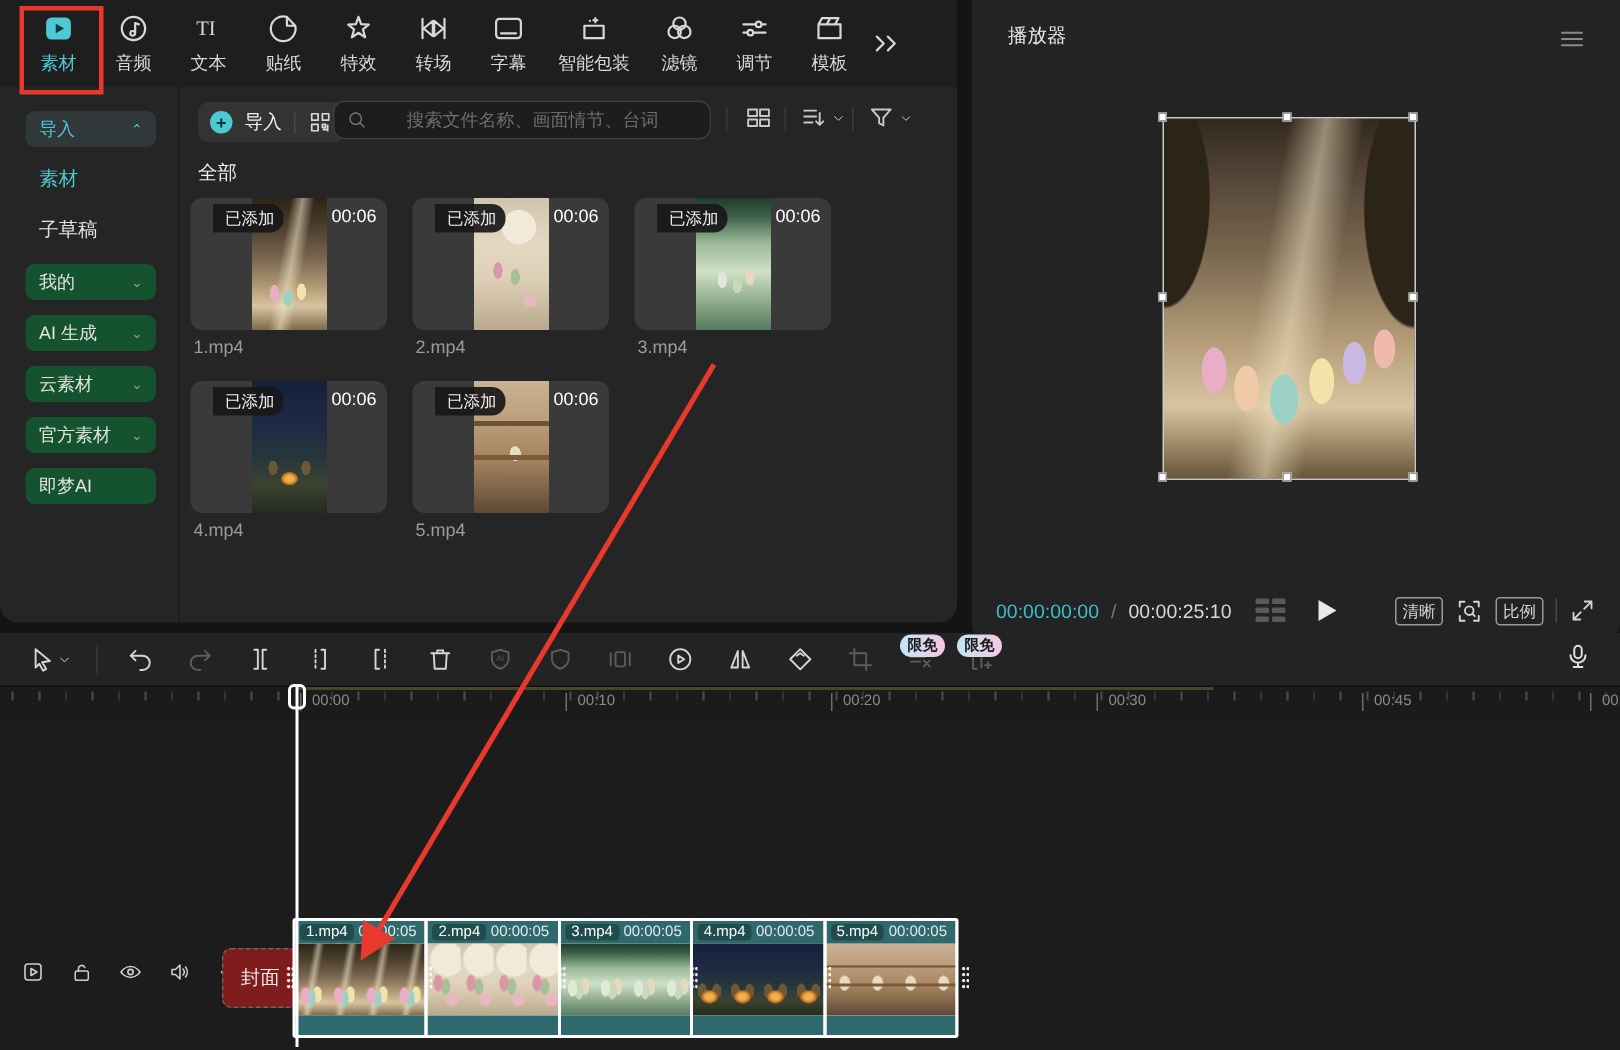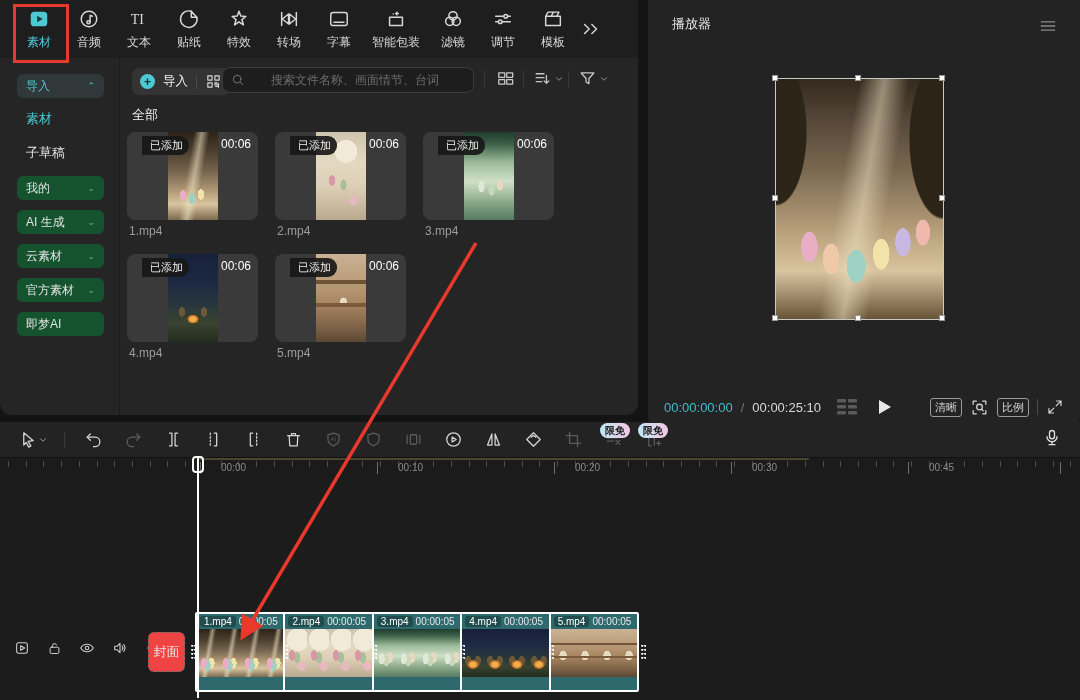--- a/index.html
+++ b/index.html
@@ -118,24 +118,24 @@
   .tb-div{width:1px;height:18px;background:#3a3a3a;flex:0 0 auto;}
   .free-badge{position:absolute;top:1px;height:15px;line-height:15px;padding:0 5px;border-radius:8px;
       background:linear-gradient(90deg,#BFE8F5,#F5C6E3);color:#1c1c1c;font-size:10px;font-weight:bold;z-index:5;}
   #mic-btn{position:absolute;right:18px;top:6px;color:#e0e0e0;cursor:pointer;}
 
   #ruler{position:absolute;left:0;top:36px;width:1080px;height:22px;background:#1b1b1b;}
   #ruler-ticks{position:absolute;left:0;top:3px;width:1080px;height:6px;
       background:repeating-linear-gradient(90deg,#4c4c4c 0 1px,transparent 1px 17.7px);
       background-position:203px 0;}
   .rlabel{position:absolute;top:4px;font-size:10px;color:#8a8a8a;border-left:1px solid #6e6e6e;
-      padding-left:20px;line-height:12px;white-space:nowrap;}
+      padding-left:7px;line-height:12px;white-space:nowrap;}
   #duration-line{position:absolute;left:197px;top:0px;width:612px;height:2px;background:#6b6340;opacity:.6;}
 
-  #cover-btn{position:absolute;left:148px;top:210px;width:37px;height:40px;background:#ef4444;
+  #cover-btn{position:absolute;left:148px;top:210px;width:51px;height:40px;background:#7f1d1d;
       border:1px dashed #6a6a6a;border-radius:6px;color:#e8e8e8;font-size:13px;display:flex;
       align-items:center;justify-content:center;cursor:pointer;box-sizing:border-box;}
   #track-head{position:absolute;left:14px;top:218px;display:flex;gap:17px;color:#cfcfcf;align-items:center;}
   .thi{cursor:pointer;display:flex;align-items:center;}
 
   #clips{position:absolute;left:195px;top:190px;width:444px;height:80px;border:2px solid #ffffff;
       border-radius:2px;background:#fff;display:flex;gap:2px;box-sizing:border-box;}
   .clip{flex:1;display:flex;flex-direction:column;overflow:hidden;cursor:pointer;}
   .clip-head{height:15px;background:#2E6A6D;display:flex;align-items:center;gap:3px;padding:0 3px;overflow:hidden;}
   .clip-name{background:rgba(0,0,0,.28);border-radius:3px;padding:0px 4px;font-size:10px;color:#fff;white-space:nowrap;}

